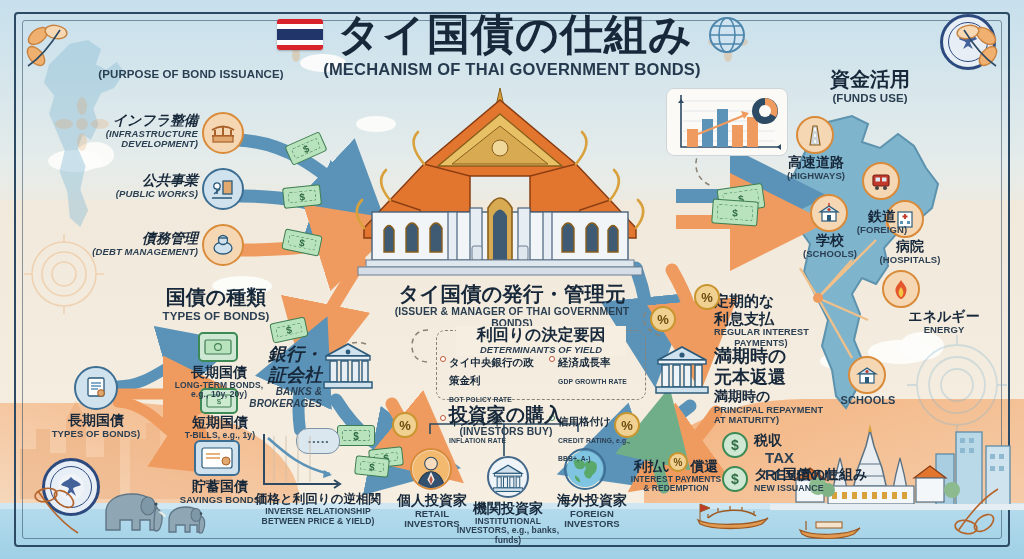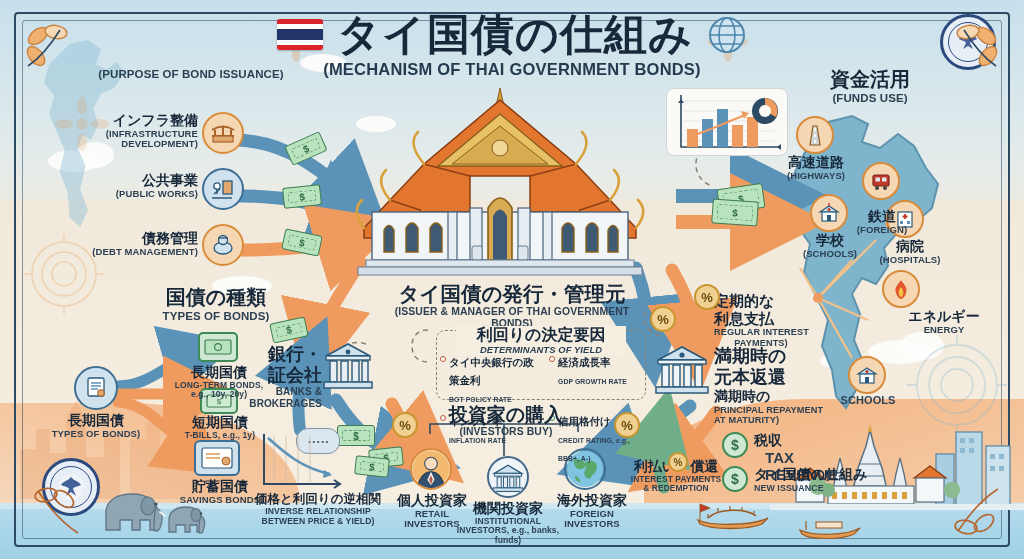--- a/index.html
+++ b/index.html
@@ -56,21 +56,21 @@
 
   
   .lbl{position:absolute;z-index:22;}
   .jp{font-weight:bold;color:#17283a;line-height:1.18;}
   .en{font-weight:bold;color:#2b3f52;line-height:1.14;letter-spacing:.1px;}
   .sec-jp{font-size:20px;}
   .sec-en{font-size:11.5px;}
   .itm-jp{font-size:14px;}
   .itm-en{font-size:9.5px;}
   .sm-en{font-size:8.5px;}
-  .ta-r{text-align:right;} .ta-c{text-align:center;} .ta-l{text-align:left;}
+  .ta-r{text-align:right;font-style:italic;} .ta-c{text-align:center;} .ta-l{text-align:left;}
 
   
   .cir{position:absolute;border-radius:50%;display:flex;align-items:center;
     justify-content:center;z-index:20;}
   .cir-o{background:#f5d7b4;border:2.5px solid #d98b3a;}
   .cir-b{background:#cfe2ee;border:2.5px solid #3d6e93;}
   .cir-g{background:#cfe8d4;border:2.5px solid #3c8a55;}
   .cir-w{background:#eef4f8;border:2.5px solid #44688a;}
 
   

